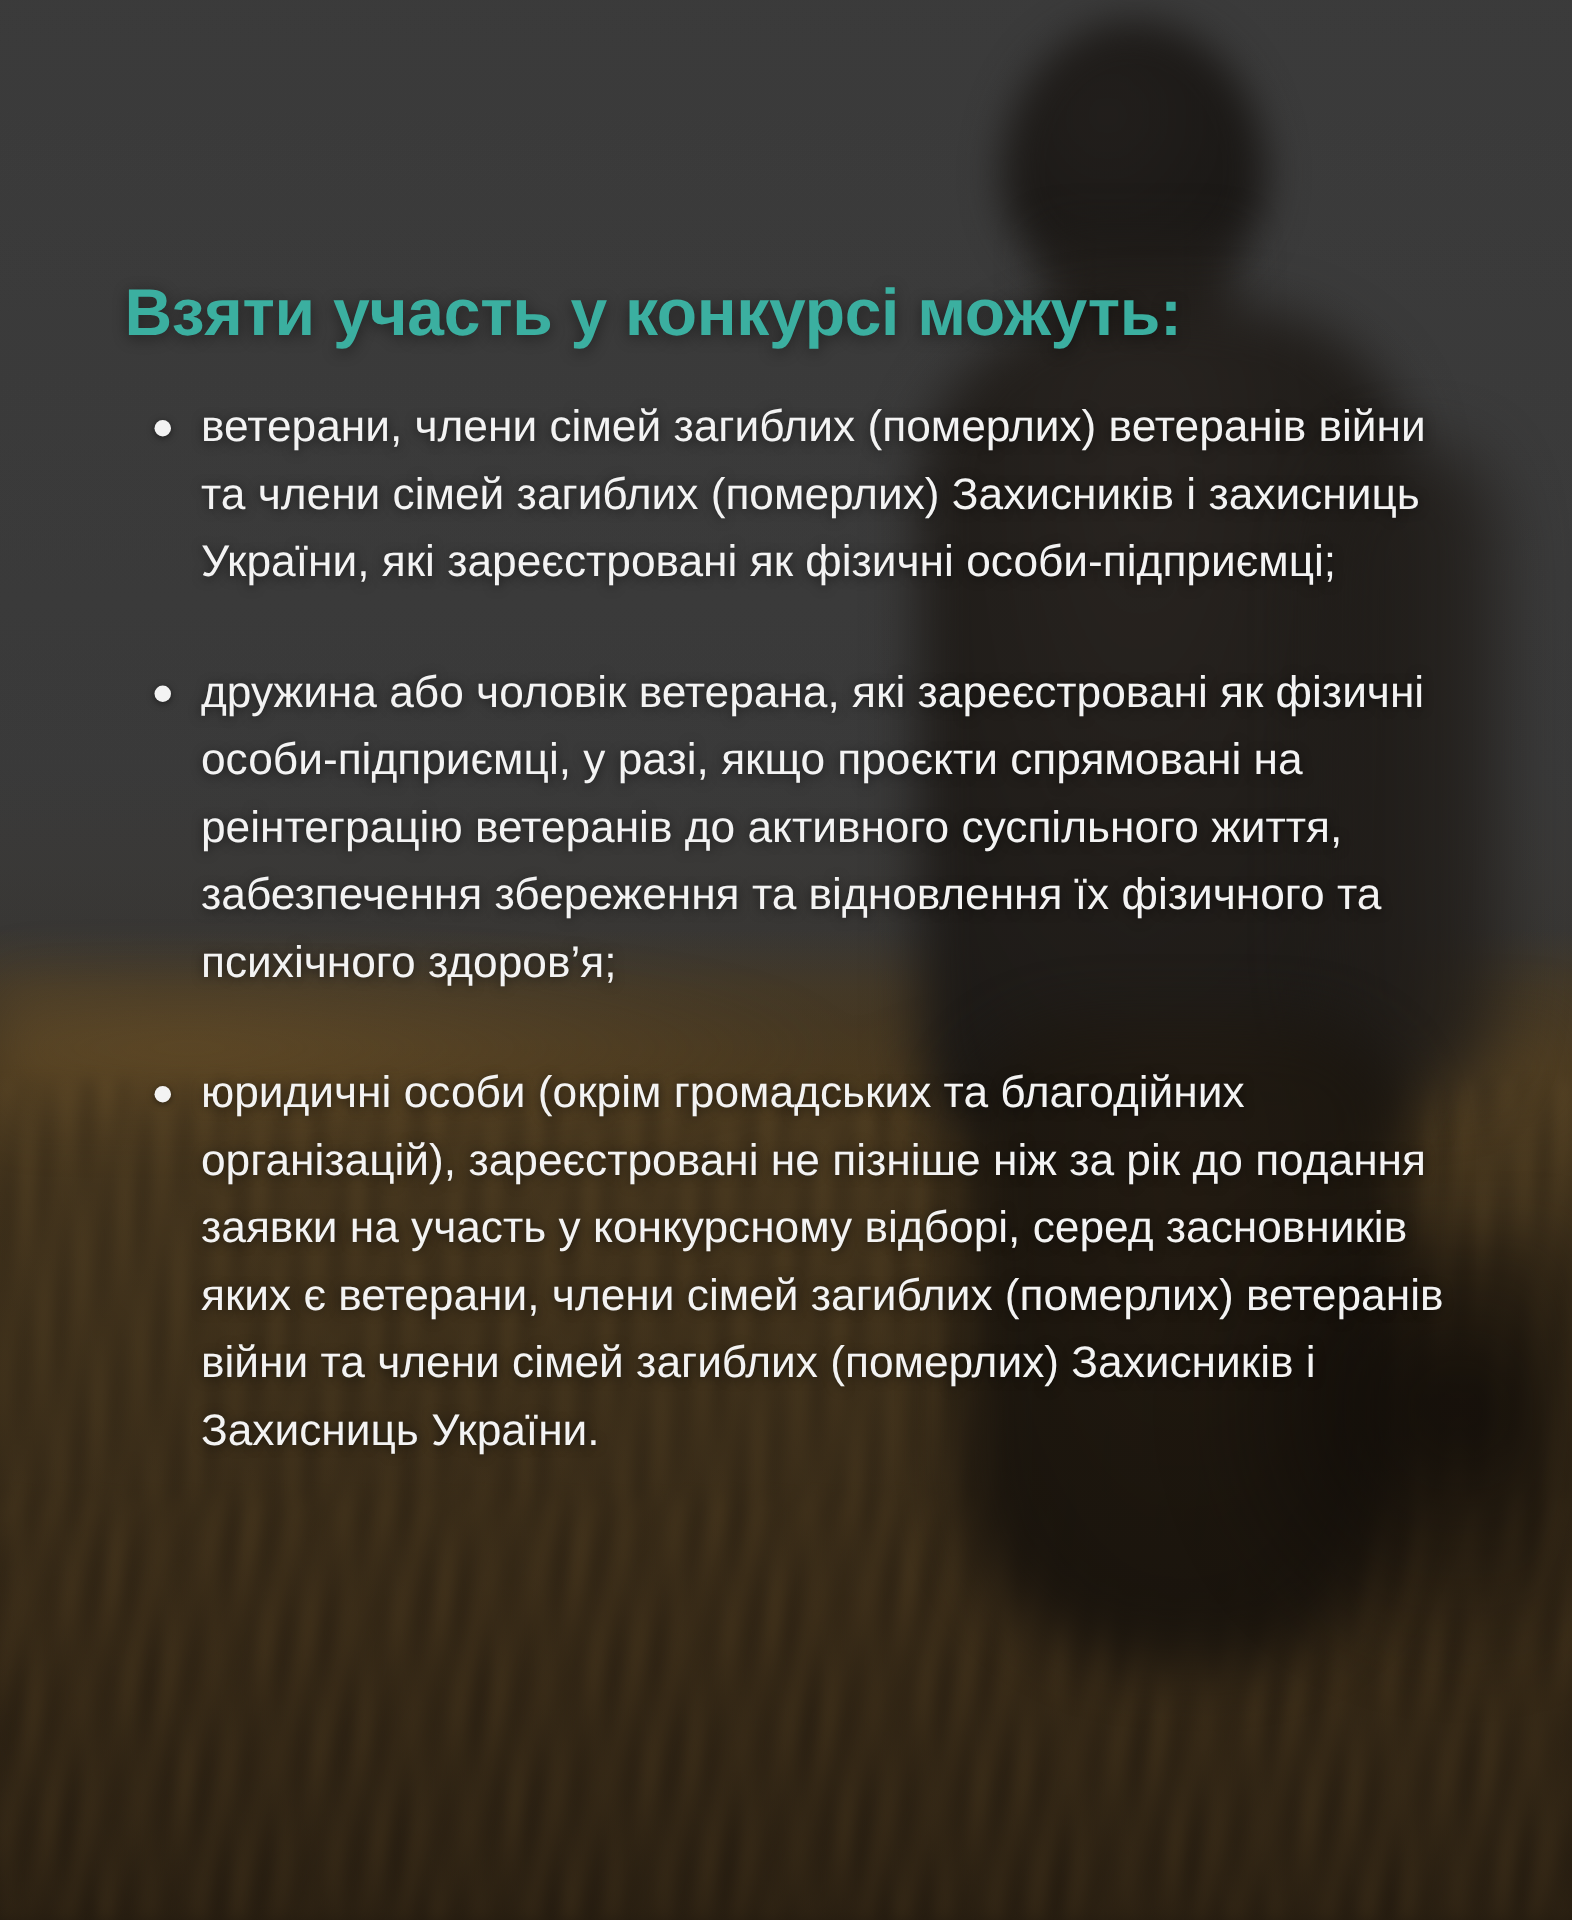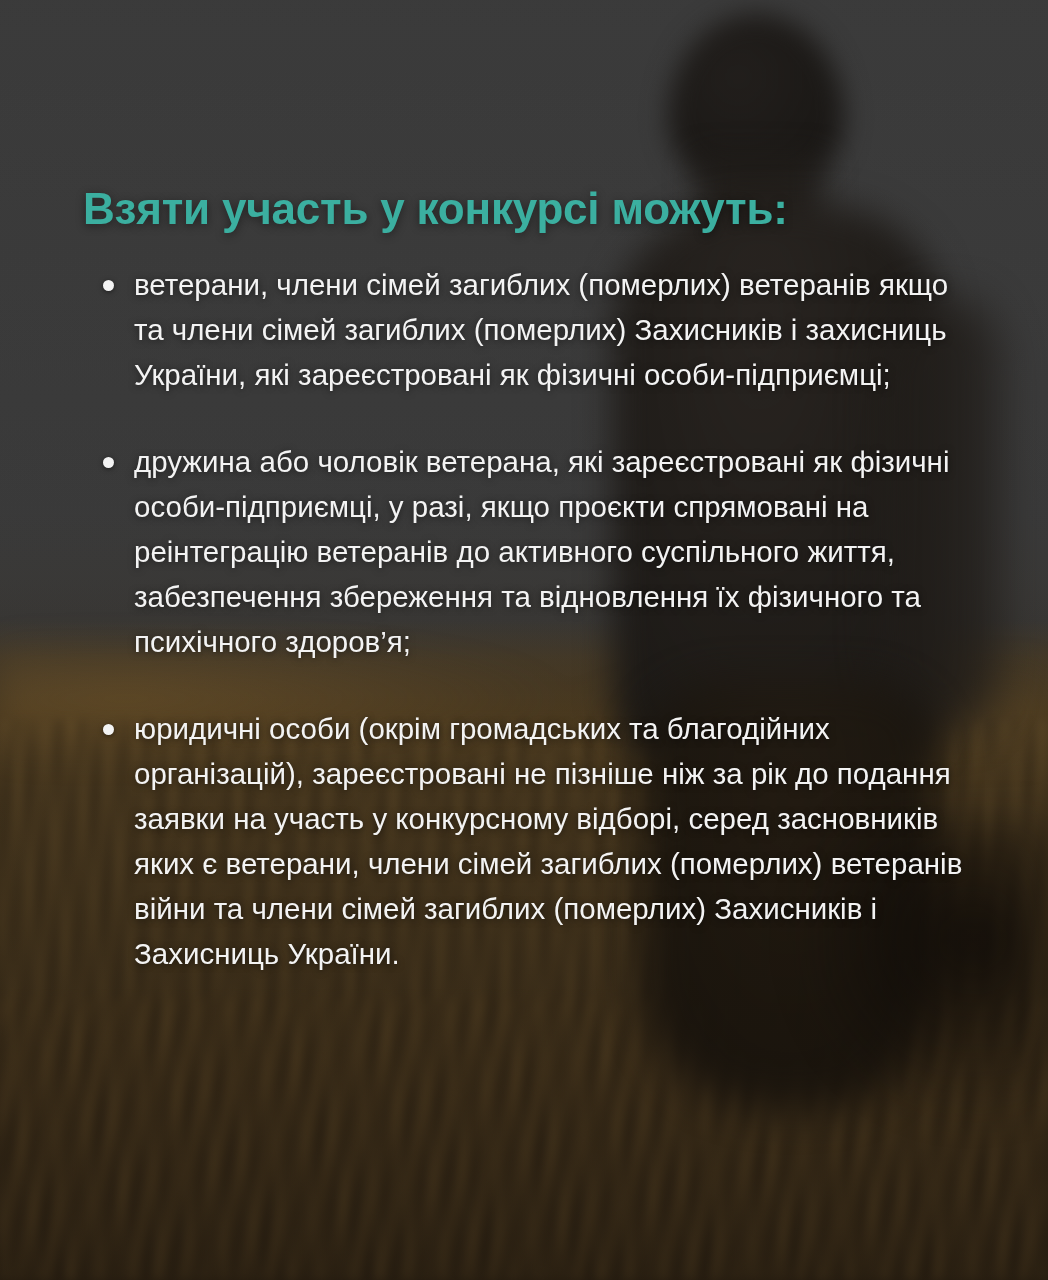--- a/index.html
+++ b/index.html
@@ -228,21 +228,21 @@
   <div class="bg-veil"></div>
 
   <div class="content">
 
     <h1 class="title">Взяти участь у конкурсі можуть:</h1>
 
     <ul class="bullet-list">
 
       <li class="bullet-item">
         <span class="bullet-dot"></span>
-        <span class="bullet-text">ветерани, члени сімей загиблих (померлих) ветеранів якщо та члени сімей загиблих (померлих) Захисників і захисниць України, які зареєстровані як фізичні особи-підприємці;</span>
+        <span class="bullet-text">ветерани, члени сімей загиблих (померлих) ветеранів війни та члени сімей загиблих (померлих) Захисників і захисниць України, які зареєстровані як фізичні особи-підприємці;</span>
       </li>
 
       <li class="bullet-item">
         <span class="bullet-dot"></span>
         <span class="bullet-text">дружина або чоловік ветерана, які зареєстровані як фізичні особи-підприємці, у разі, якщо проєкти спрямовані на реінтеграцію ветеранів до активного суспільного життя, забезпечення збереження та відновлення їх фізичного та психічного здоров’я;</span>
       </li>
 
       <li class="bullet-item">
         <span class="bullet-dot"></span>
         <span class="bullet-text">юридичні особи (окрім громадських та благодійних організацій), зареєстровані не пізніше ніж за рік до подання заявки на участь у конкурсному відборі, серед засновників яких є ветерани, члени сімей загиблих (померлих) ветеранів війни та члени сімей загиблих (померлих) Захисників і Захисниць України.</span>

